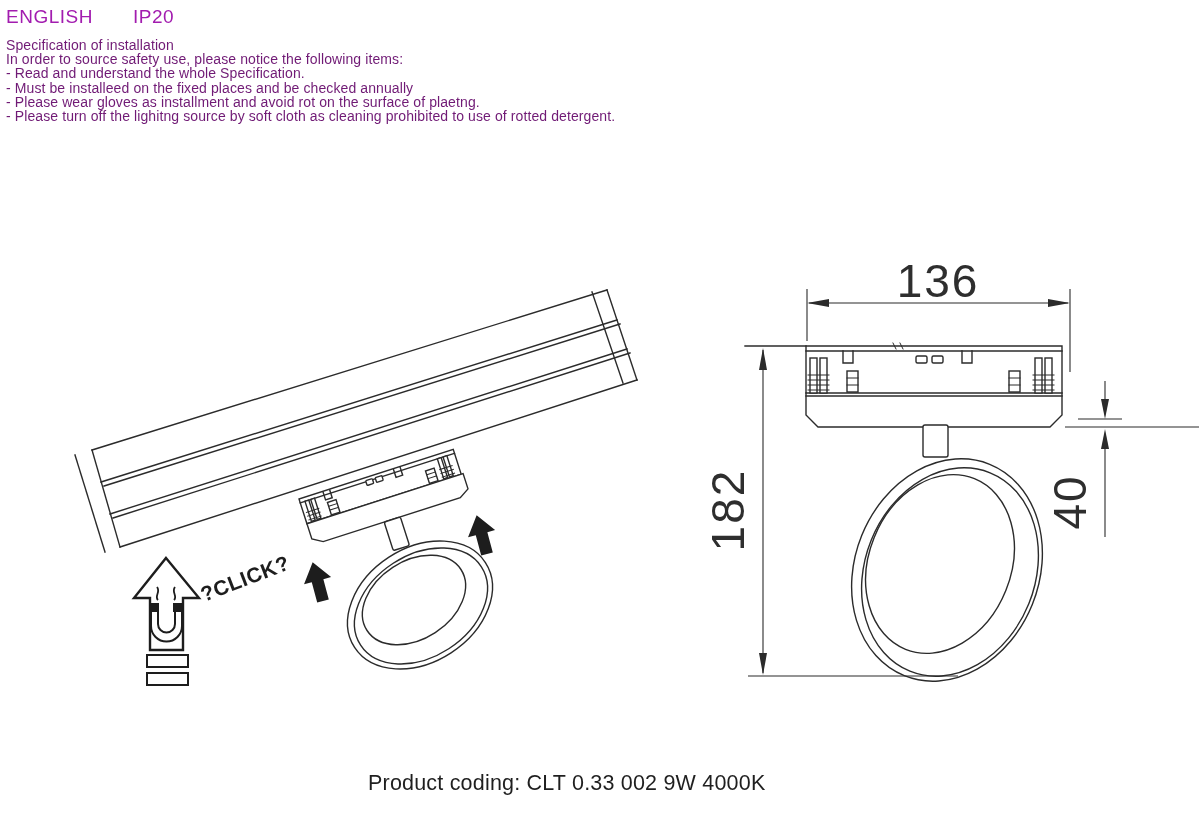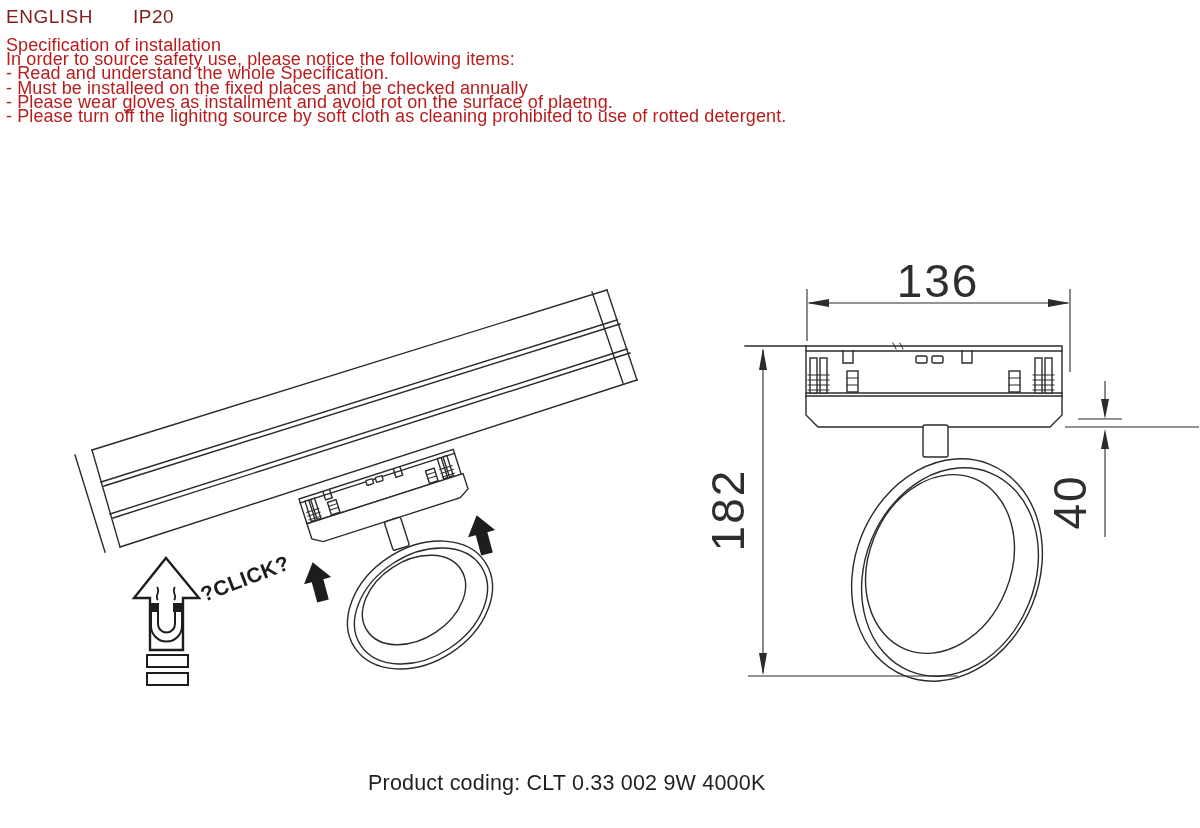--- a/index.html
+++ b/index.html
@@ -2,25 +2,25 @@
 <html><head>
 <meta charset="utf-8">
 <style>
   html,body{margin:0;padding:0;}
   body{
     width:1200px;height:828px;position:relative;overflow:hidden;
     background:#ffffff;font-family:"Liberation Sans", sans-serif;
   }
   .abs{position:absolute;}
   .hdr{
-    top:6px;left:6px;font-size:19px;letter-spacing:.5px;color:#7f1d1d;
+    top:6px;left:6px;font-size:19px;letter-spacing:.5px;color:#a21caf;
   }
   .hdr .ip{position:absolute;left:127px;top:0;white-space:nowrap;}
   .spec{
-    top:38px;left:6px;font-size:18px;line-height:14.2px;color:#b91c1c;
+    top:38px;left:6px;font-size:14px;line-height:14.2px;color:#701a75;
     letter-spacing:.1px;white-space:nowrap;
   }
   .coding{
     top:771px;left:368px;font-size:21.5px;color:#1f1f1f;letter-spacing:.2px;white-space:nowrap;
   }
   svg{position:absolute;top:0;left:0;}
   .ln{stroke:#2b2b2b;stroke-width:1.4;fill:none;stroke-linecap:square;}
   .fillw{fill:#ffffff;}
   .thin{stroke-width:1;}
   .dim{stroke:#2b2b2b;stroke-width:1.1;fill:none;}

